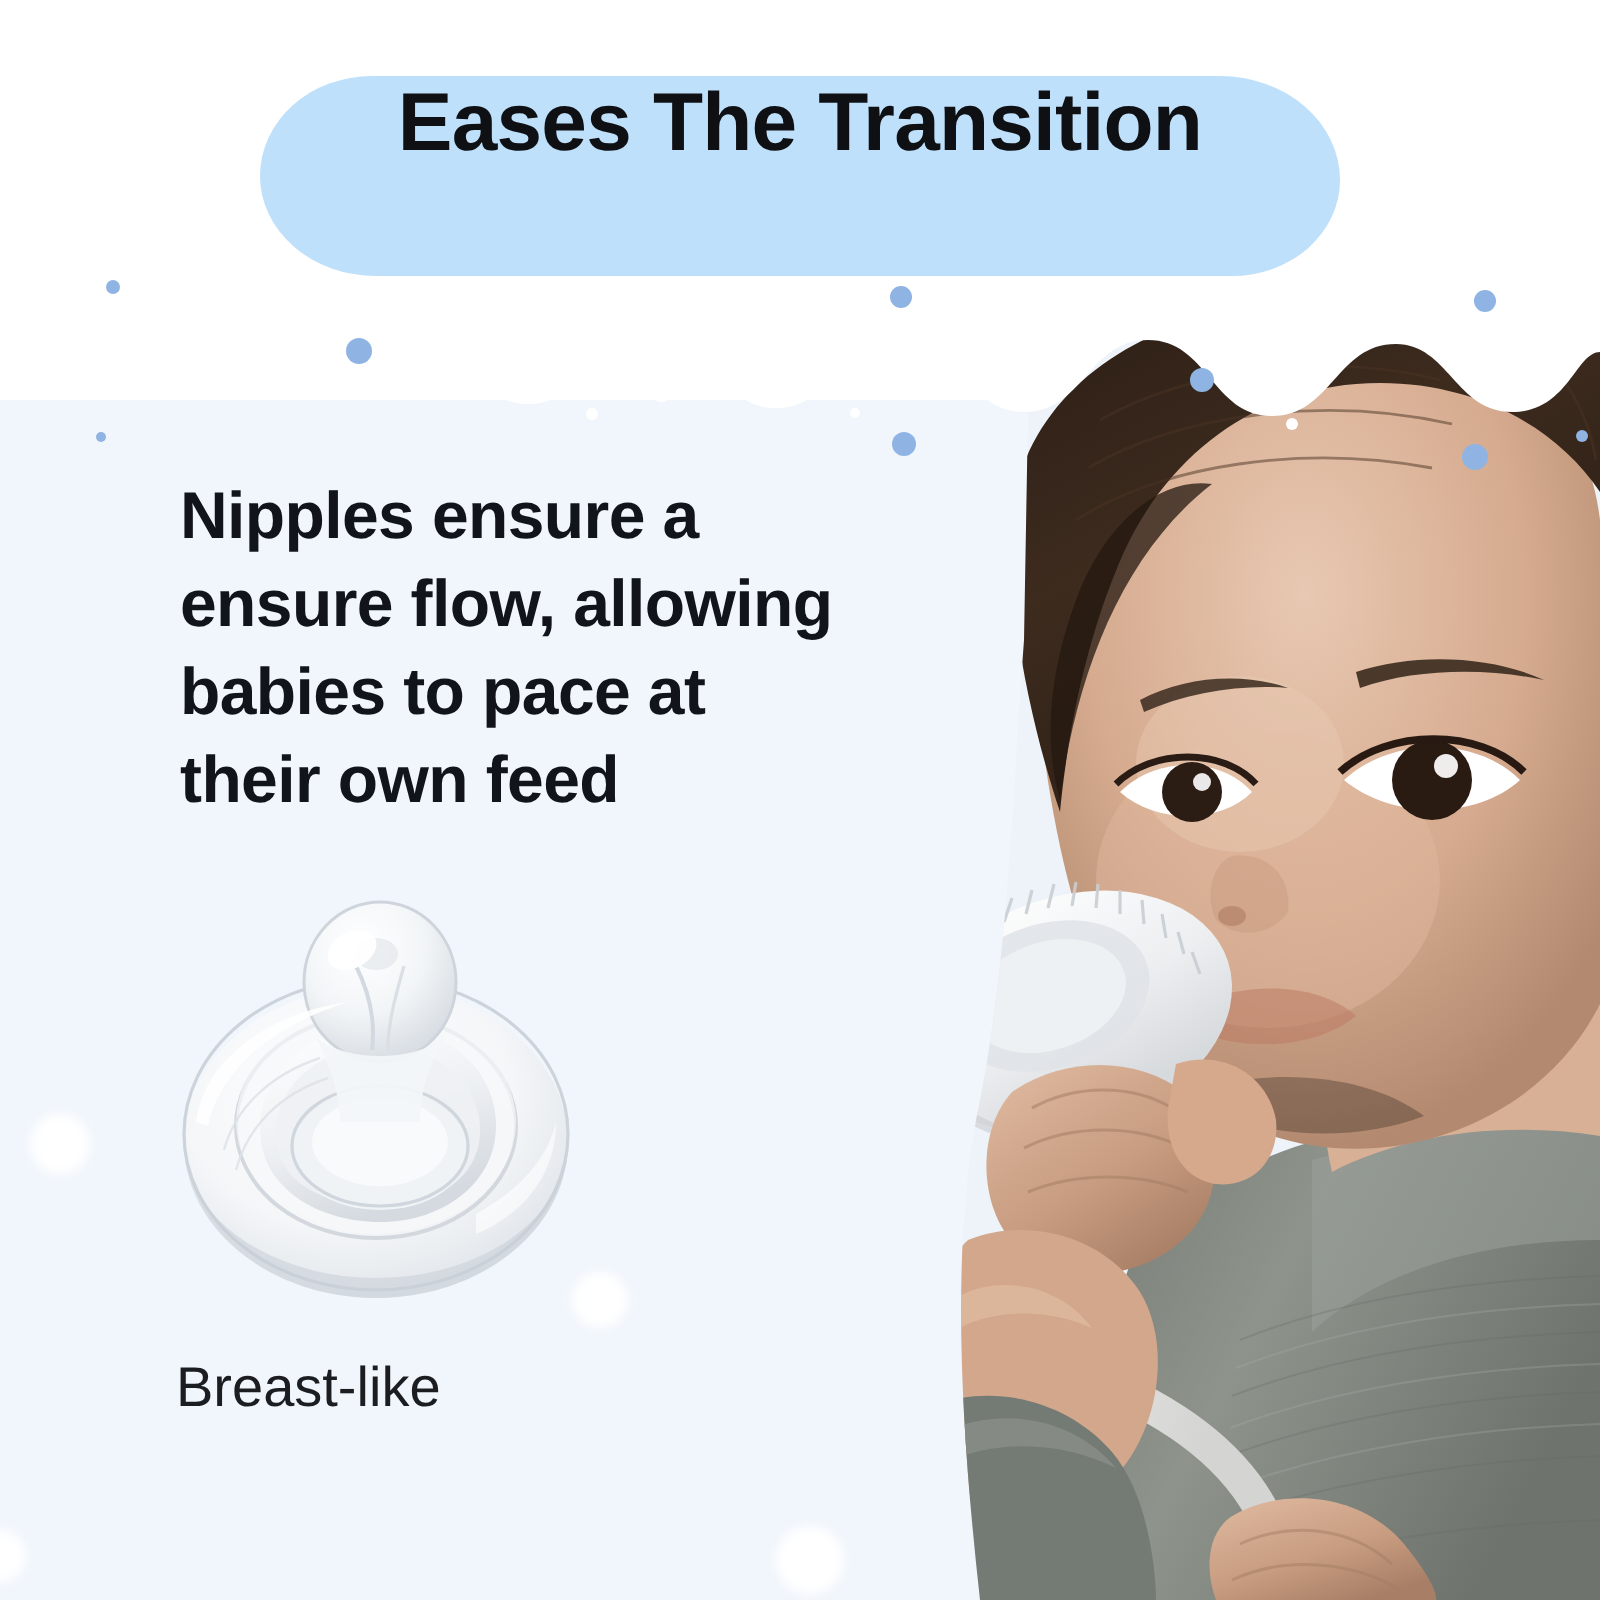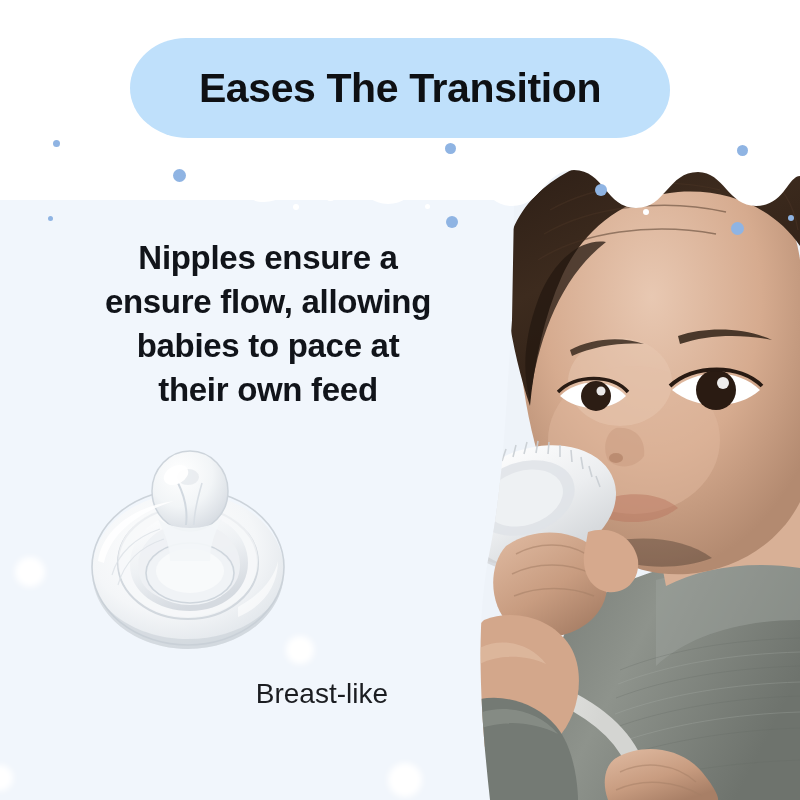--- a/index.html
+++ b/index.html
@@ -37,21 +37,21 @@
   }
 
   
   .banner {
     position: absolute;
     left: 130px; top: 38px;
     width: 540px; height: 100px;
     background: #bfe0fb;
     border-radius: 56px 60px 54px 58px / 50px 52px 48px 50px;
     display: flex;
-    align-items: center;
+    align-items: flex-start;
     justify-content: center;
   }
   .banner-text {
     font-size: 41px;
     font-weight: bold;
     color: #0e1013;
     letter-spacing: -0.4px;
     white-space: nowrap;
   }
 
@@ -68,23 +68,22 @@
   .scallop {
     position: absolute;
     left: 0; top: 150px;
     width: 800px; height: 80px;
   }
   .scallop svg { display: block; width: 800px; height: 80px; }
 
   
   .body-copy {
     position: absolute;
-    left: 78px; top: 236px;
+    left: 90px; top: 236px;
     width: 380px;
-    text-align: center;
   }
   .body-line {
     font-size: 33px;
     font-weight: bold;
     color: #11141a;
     line-height: 44px;
     letter-spacing: -0.3px;
     white-space: nowrap;
   }
 
@@ -101,21 +100,20 @@
     position: absolute;
     left: 88px; top: 674px;
     width: 300px;
   }
   .caption-line {
     font-size: 28px;
     font-weight: normal;
     color: #1b1d21;
     line-height: 40px;
     white-space: nowrap;
-    text-align: right;
   }
 
   
   .dot {
     position: absolute;
     border-radius: 50%;
   }
   .dot-soft { filter: blur(3px); }
 </style>
 </head>

